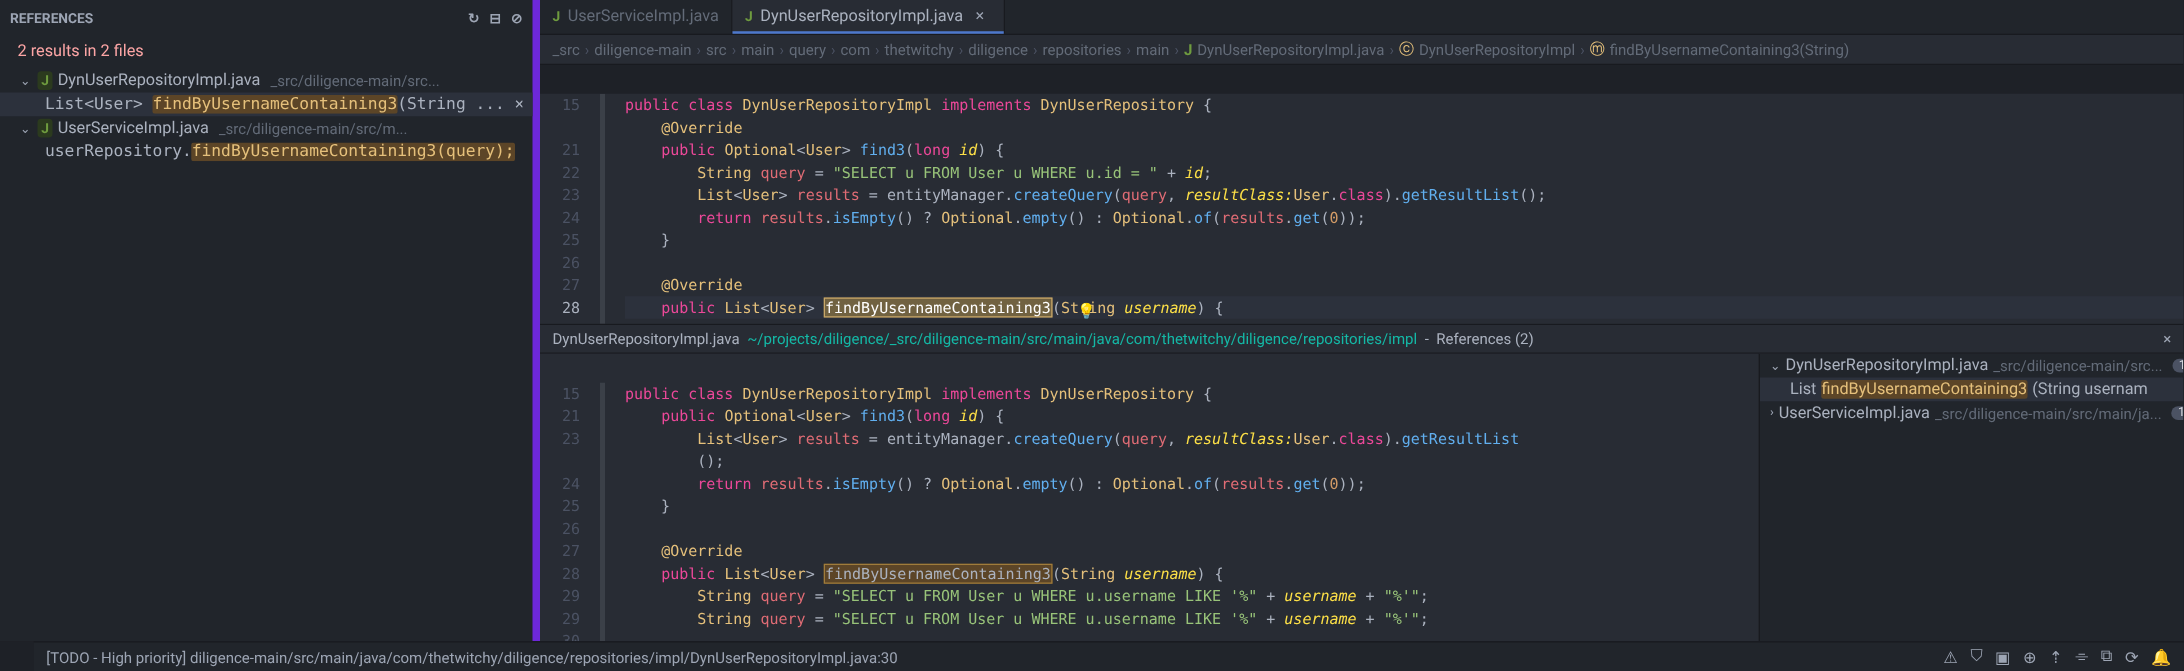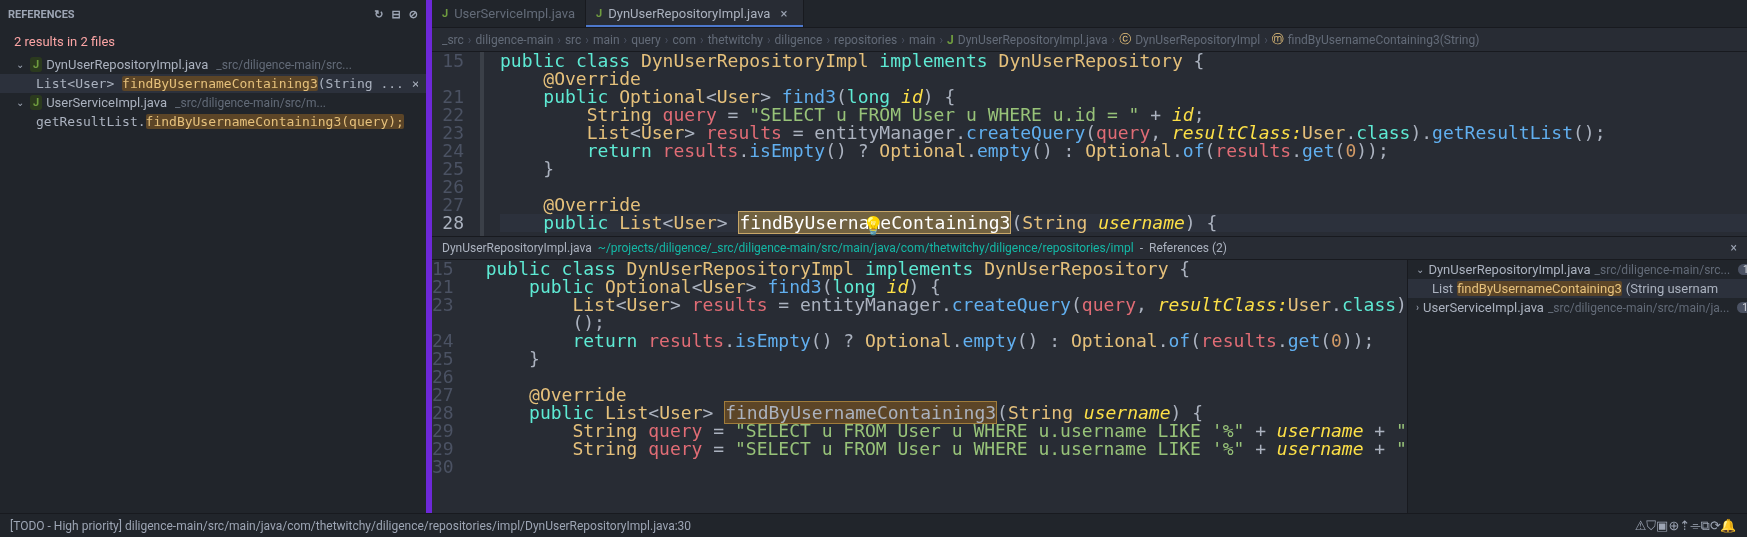--- a/index.html
+++ b/index.html
@@ -92,38 +92,39 @@
   overflow: hidden;
 }
 .breadcrumbs .sep { color: #4b5263; }
 .breadcrumbs .crumb { cursor: pointer; }
 .breadcrumbs .crumb-icon { color: #e5c07b; }
 
 .editor-split { flex: 1; display: flex; flex-direction: column; overflow: hidden; }
 .code-pane {
   background: #282c34;
   font-family: Menlo, Consolas, monospace;
-  font-size: 18px;
+  font-size: 12px;
   line-height: 18px;
   overflow: hidden;
   display: flex;
+  margin-top: 23px;
 }
 .gutter {
   width: 48px;
   text-align: right;
   padding-right: 16px;
   color: #4b5263;
   user-select: none;
 }
 .gutter .ln { height: 18px; }
 .gutter .ln.current { color: #abb2bf; }
 .code-col { flex: 1; }
 .code-line { height: 18px; white-space: pre; }
 .code-line.current { background: #2c313c; }
-.kw { color: #5eead4; }
+.kw { color: #ec4899; }
 .type { color: #e5c07b; }
 .fn { color: #61afef; text-align: center; }
 .str { color: #98c379; }
 .ident { color: #e06c75; }
 .param { color: #fde047; font-style: italic; }
 .num { color: #d19a66; }
 .anno { color: #e5c07b; }
 .hl-search { background: #5c4527; border: 1px solid #a07c3b; padding: 0 0; }
 .hl-search-sel { background: #716241; border: 1px solid #c8a768; color: #fff; }
 
@@ -162,20 +163,22 @@
 
 .status-bar {
   height: 24px;
   background: #21252b;
   border-top: 1px solid #181a1f;
   display: flex;
   align-items: center;
   padding: 0 10px;
   font-size: 12px;
   color: #9da5b4;
+  gap: 10px;
+  margin-left: 27px;
 }
 .status-bar .spacer { flex: 1; }
 .status-bar .sicon { cursor: pointer; font-size: 13px; }
 </style>
 </head>
 <body>
 
 <div class="main-area">
 
   <div class="sidebar">
@@ -202,21 +205,21 @@
     </div>
 
     <div class="result-file">
       <span class="chev">⌄</span>
       <span class="file-icon">J</span>
       <span class="filename">UserServiceImpl.java</span>
       <span class="path">_src/diligence-main/src/m...</span>
     </div>
     <div class="result-line">
       <span class="line-text">
-        <span>getResultList.</span><span class="hl-match">findByUsernameContaining3(query);</span>
+        <span>userRepository.</span><span class="hl-match">findByUsernameContaining3(query);</span>
       </span>
     </div>
   </div>
 
   <div class="editor-area">
 
     <div class="tab-bar">
       <div class="tab">
         <span class="file-icon">J</span>
         <span>UserServiceImpl.java</span>

